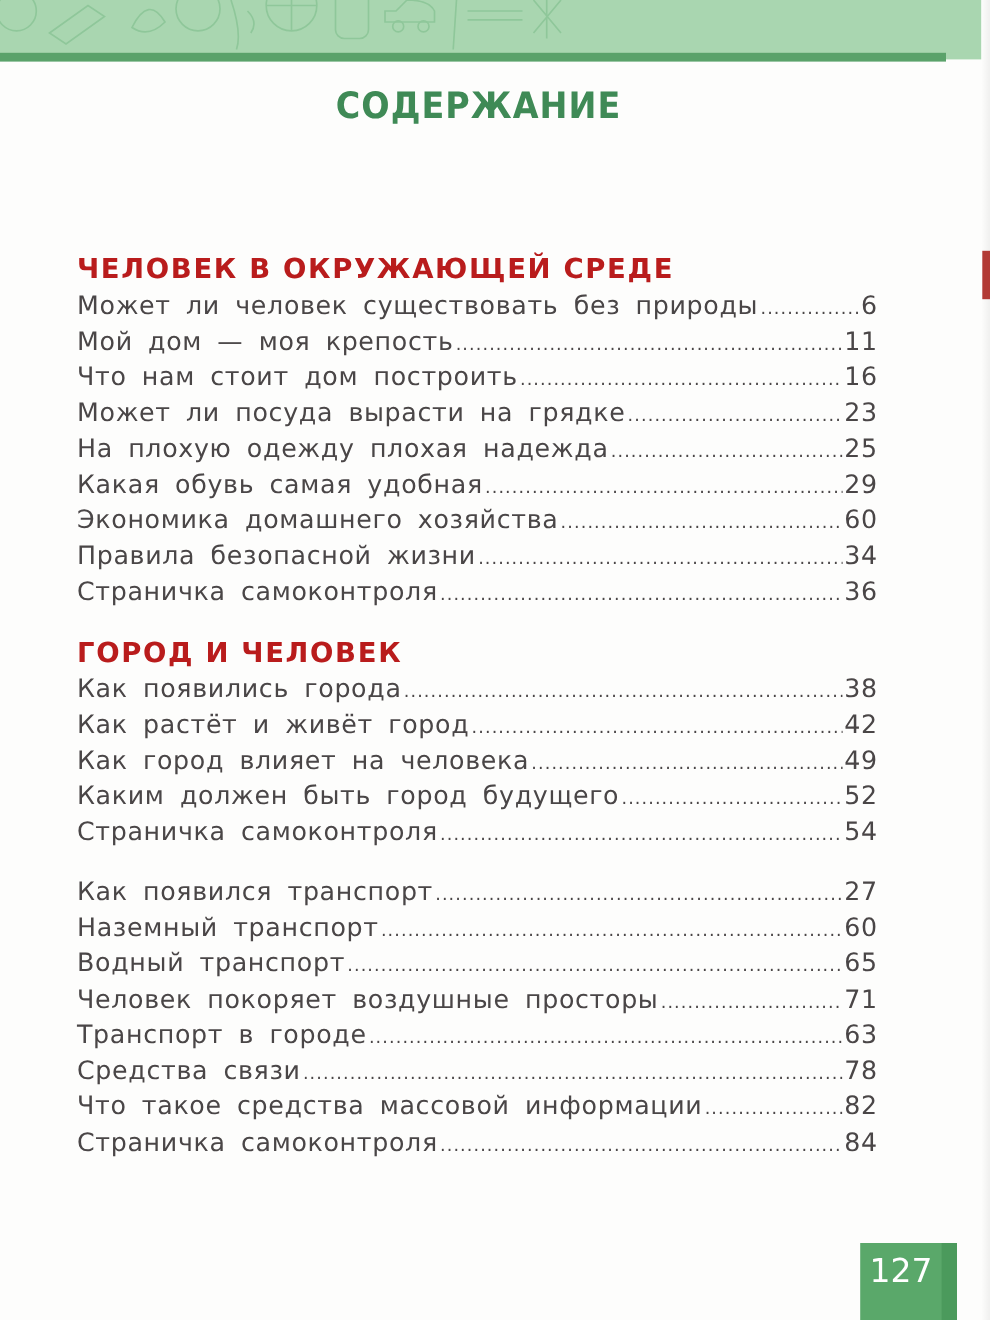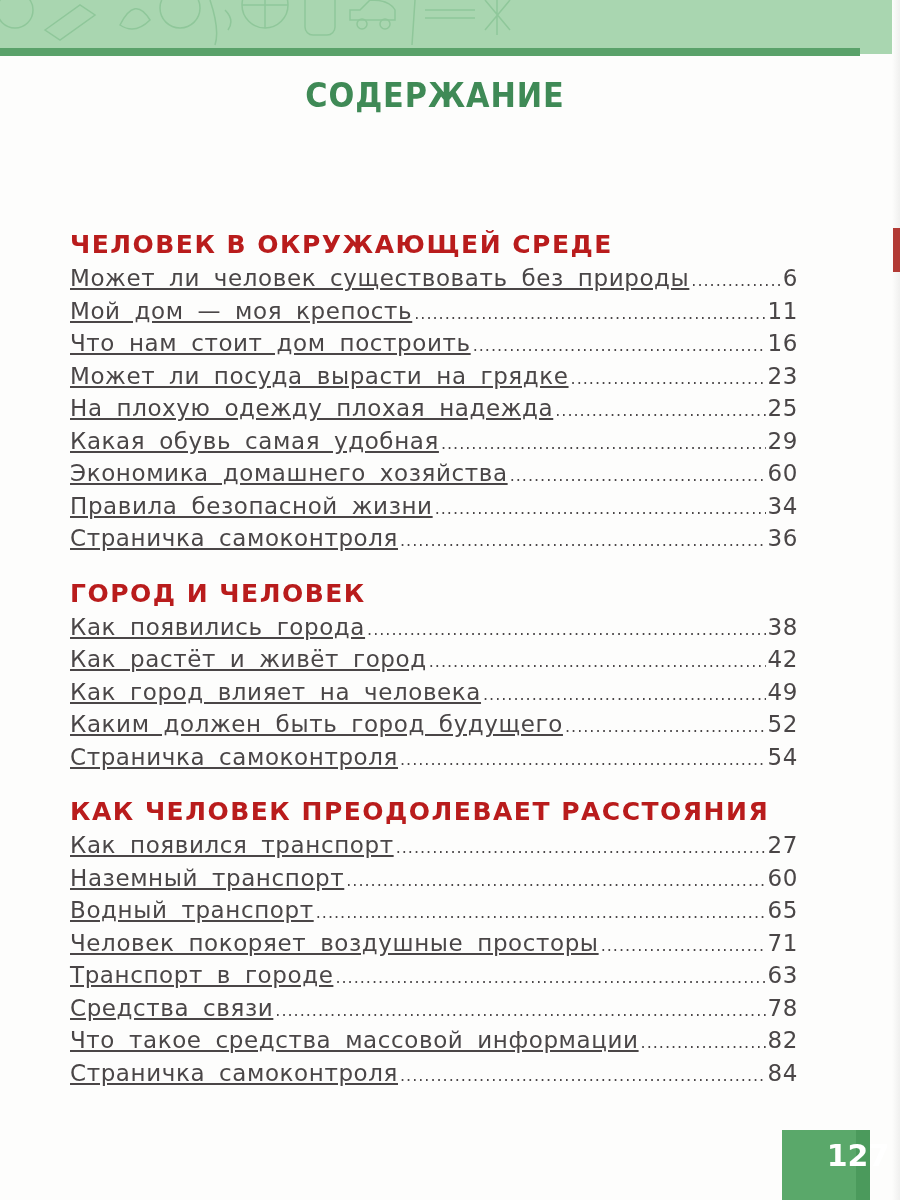--- a/index.html
+++ b/index.html
@@ -7,28 +7,28 @@
   .header-band { position:absolute; left:0; top:0; width:900px; height:50px; background:#a9d6b0; }
   .header-band svg { position:absolute; left:0; top:0; }
   .header-rule { position:absolute; left:0; top:48px; width:860px; height:8px; background:#5aa26a; }
   .header-edge { position:absolute; left:860px; top:48px; width:40px; height:6px; background:#a9d6b0; }
   .page-title { position:absolute; left:0; width:870px; top:76px; text-align:center; font-family:"DejaVu Sans", sans-serif; font-weight:bold; font-size:33px; color:#3f8a56; letter-spacing:1px; transform:scaleX(0.92); }
   .red-tab { position:absolute; left:893px; top:228px; width:7px; height:44px; background:#b23a35; }
   .right-shadow { position:absolute; left:892px; top:0; width:8px; height:1200px; background:linear-gradient(to right,#fdfdfc,#f0f0ef); }
   .toc { position:absolute; left:70px; top:228px; width:728px; }
   .section-title { font-weight:bold; font-size:25px; color:#b91c1c; letter-spacing:1.5px; height:34px; line-height:34px; white-space:nowrap; transform-origin:left; }
   .entry { display:flex; align-items:baseline; height:32.5px; line-height:32.5px; font-size:23px; color:#4a4647; white-space:nowrap; letter-spacing:0.6px; word-spacing:6px; }
-  .entry .label { flex:0 0 auto;text-decoration:underline; }
+  .entry .label { flex:0 0 auto; }
   .entry .dots { flex:1 1 auto; overflow:hidden; margin:0 2px; font-size:16px; letter-spacing:1px; color:#4a4647; }
   .entry .dots::after { content:"......................................................................................................................................................"; }
   .entry .page { flex:0 0 auto; text-align:right; }
   .gap { height:22px; }
   .page-num-box { position:absolute; left:782px; top:1130px; width:88px; height:70px; background:#5aa86a; }
   .page-num-box .shade { position:absolute; right:0; top:0; width:14px; height:70px; background:#4b9a5c; }
-  .page-num { position:absolute; left:0; top:8px; width:74px; text-align:center; font-weight:bold; font-size:30px; color:#ffffff;padding-left:39px; }
+  .page-num { position:absolute; left:0; top:8px; width:74px; text-align:center; font-weight:normal; font-size:30px; color:#ffffff; }
 </style>
 </head>
 <body>
 
 <div class="header-band">
   <svg width="900" height="50" viewBox="0 0 900 50" fill="none" stroke="#8fc79a" stroke-width="1.5">
     <circle cx="15" cy="10" r="18"></circle>
     <path d="M45 30 L80 5 L95 15 L60 40 Z"></path>
     <path d="M120 25 Q135 -5 150 20 Q135 35 120 25 Z"></path>
     <circle cx="180" cy="8" r="20"></circle>
@@ -126,21 +126,20 @@
       </div>
     <div class="entry">
         <span class="label">Страничка самоконтроля</span>
         <span class="dots"></span>
         <span class="page">54</span>
       </div>
   </div>
   <div class="gap"></div>
 
   <div class="section">
-    <div class="section-title">КАК ЧЕЛОВЕК ПРЕОДОЛЕВАЕТ РАССТОЯНИЯ</div>
     <div class="entry">
         <span class="label">Как появился транспорт</span>
         <span class="dots"></span>
         <span class="page">27</span>
       </div>
     <div class="entry">
         <span class="label">Наземный транспорт</span>
         <span class="dots"></span>
         <span class="page">60</span>
       </div>

